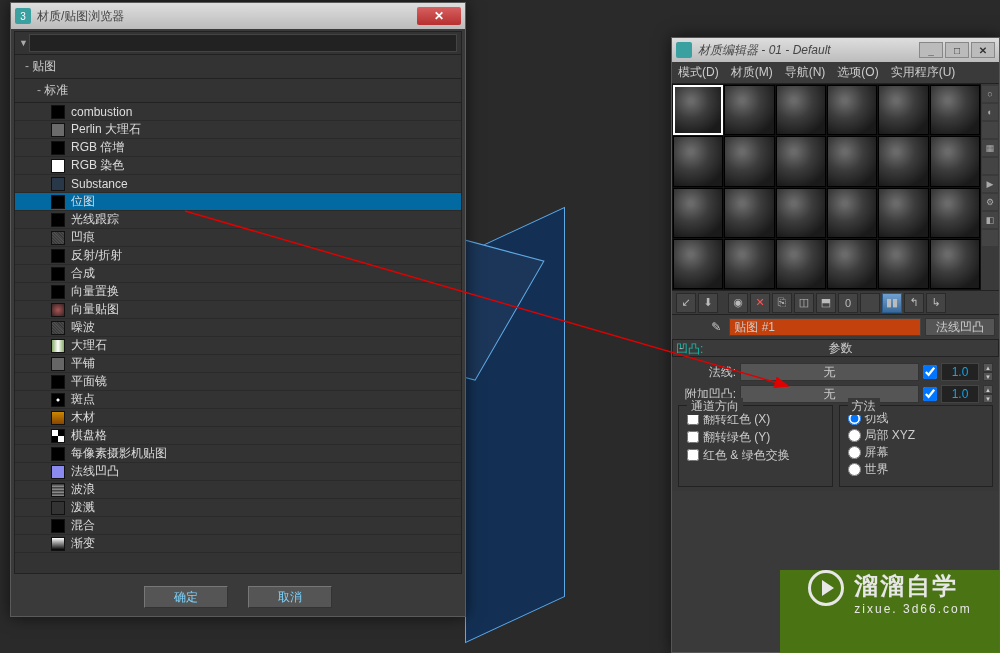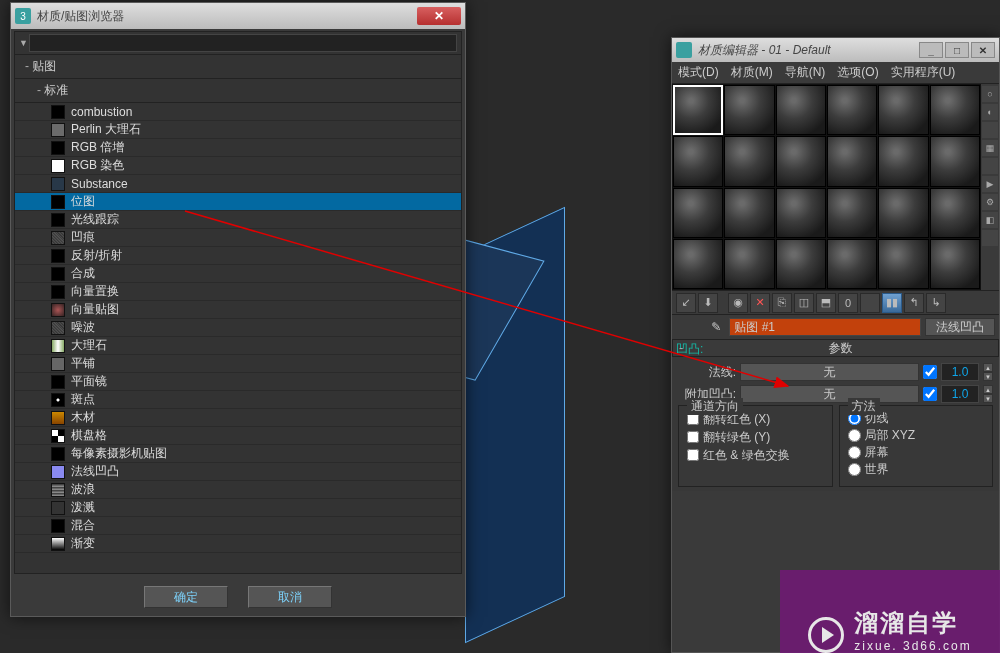--- a/index.html
+++ b/index.html
@@ -82,21 +82,21 @@
 .group-box .cb-row { display:flex; align-items:center; height:18px; gap:4px; color:#ccc; }
 .group-box .cb-row input[type=checkbox] { width:12px;height:12px;}
 .group-box .radio-row { display:flex; align-items:center; height:17px; gap:4px; color:#ccc; }
 .two-col { display:flex; gap:6px; }
 .two-col > .group-box { flex:1; }
 
 
 .arrow-line { position:absolute; left:0; top:0; width:1000px; height:653px; pointer-events:none; }
 
 
-.watermark { position:absolute; right:0; bottom:0; width:220px; height:83px; background:#701a75; display:flex; align-items:flex-end; justify-content:center; gap:10px; color:#fff; opacity:0.88;}
+.watermark { position:absolute; right:0; bottom:0; width:220px; height:83px; background:#4d7c0f; display:flex; align-items:flex-start; justify-content:center; gap:10px; color:#fff; opacity:0.88;}
 .watermark .wm-ic { width:36px;height:36px; border:3px solid #fff; border-radius:50%; display:flex;align-items:center;justify-content:center;}
 .watermark .wm-ic::after{content:"";width:0;height:0;border-left:12px solid #fff;border-top:8px solid transparent;border-bottom:8px solid transparent;margin-left:3px;}
 .watermark .wm-text { display:flex; flex-direction:column;}
 .watermark .wm-big { font-size:24px; font-weight:bold; letter-spacing:2px;}
 .watermark .wm-small { font-size:12px; letter-spacing:2px;}
 
 ::-webkit-scrollbar{width:14px;background:#333;}
 ::-webkit-scrollbar-thumb{background:#555;border:1px solid #222;}
 </style>
 </head>

